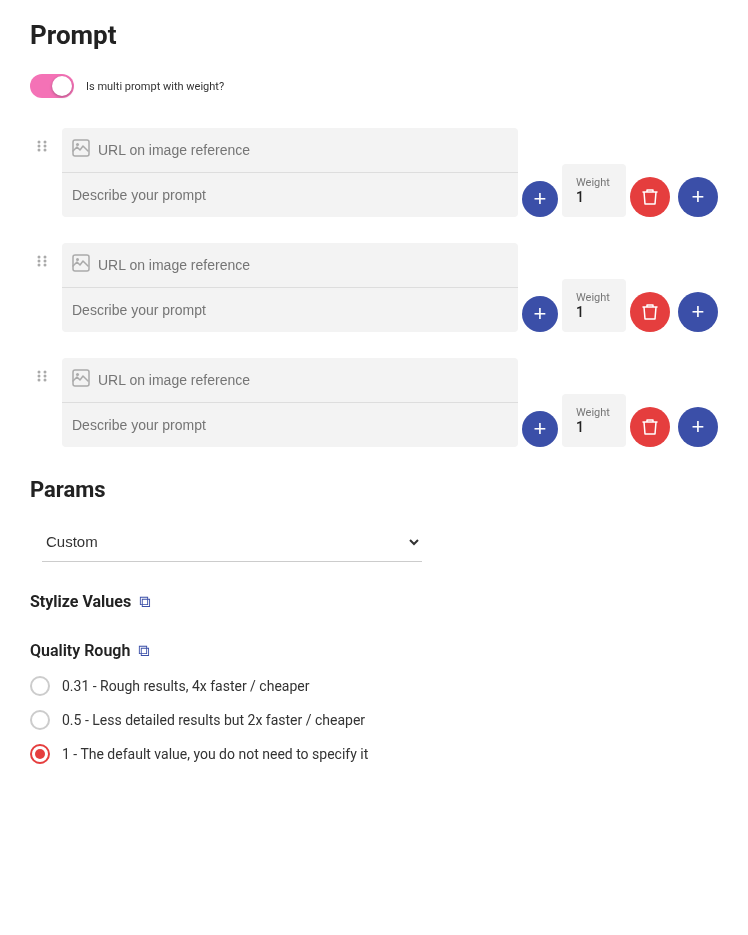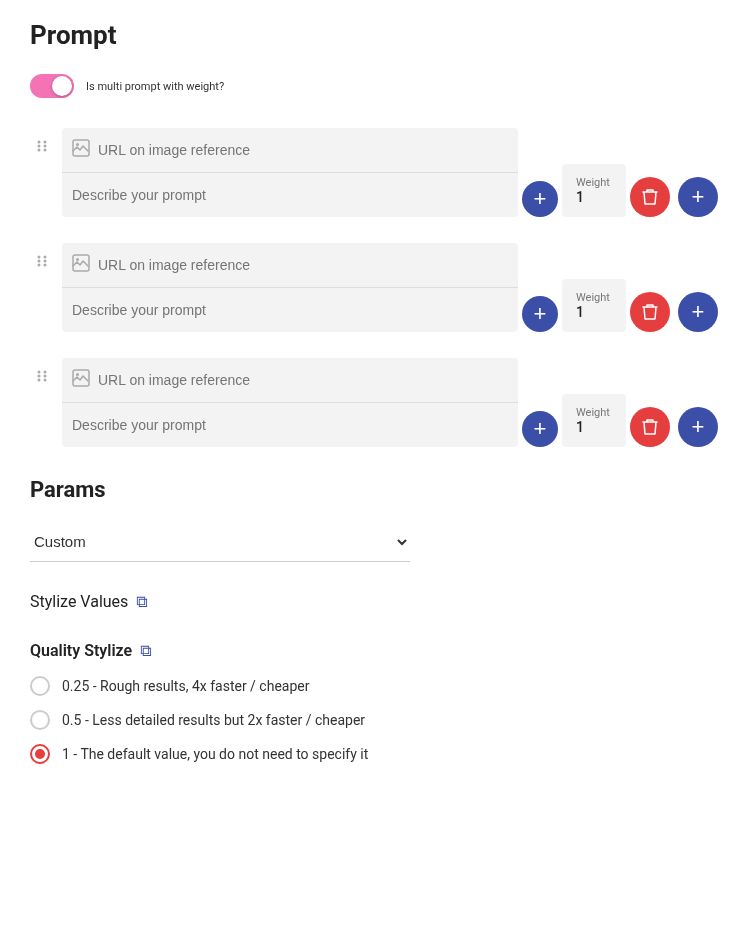--- a/index.html
+++ b/index.html
@@ -150,20 +150,21 @@
     .section-title {
       font-size: 22px;
       font-weight: 700;
       margin-top: 30px;
       margin-bottom: 20px;
     }
 
     .custom-select-wrapper {
       width: 380px;
       margin-bottom: 30px;
+      margin-left: 12px;
     }
 
     .custom-select {
       width: 100%;
       border: none;
       border-bottom: 1px solid #ccc;
       background: transparent;
       padding: 10px 0;
       font-size: 15px;
       color: #333;
@@ -173,21 +174,21 @@
 
     .stylize-header {
       display: flex;
       align-items: center;
       gap: 8px;
       margin-bottom: 12px;
     }
 
     .stylize-title {
       font-size: 16px;
-      font-weight: 400;
+      font-weight: 700;
     }
 
     .external-link-icon {
       color: #3b4fa8;
       font-size: 16px;
       cursor: pointer;
     }
 
     .stylize-input-wrapper {
       width: 380px;
@@ -469,28 +470,28 @@
 
 <div class="stylize-header">
   <span class="stylize-title">Stylize Values</span>
   <span class="external-link-icon">⧉</span>
 </div>
 
 <div class="stylize-input-wrapper">
 </div>
 
 <div class="quality-header">
-  <span class="quality-title">Quality Stylize</span>
+  <span class="quality-title">Quality Rough</span>
   <span class="external-link-icon">⧉</span>
 </div>
 
 <div id="quality-options-container">
     <div class="radio-option">
       <div class="radio-circle "></div>
-      <span class="radio-label">0.25 - Rough results, 4x faster / cheaper</span>
+      <span class="radio-label">0.31 - Rough results, 4x faster / cheaper</span>
     </div>
     <div class="radio-option">
       <div class="radio-circle "></div>
       <span class="radio-label">0.5 - Less detailed results but 2x faster / cheaper</span>
     </div>
     <div class="radio-option">
       <div class="radio-circle selected"></div>
       <span class="radio-label">1 - The default value, you do not need to specify it</span>
     </div>
   </div>

